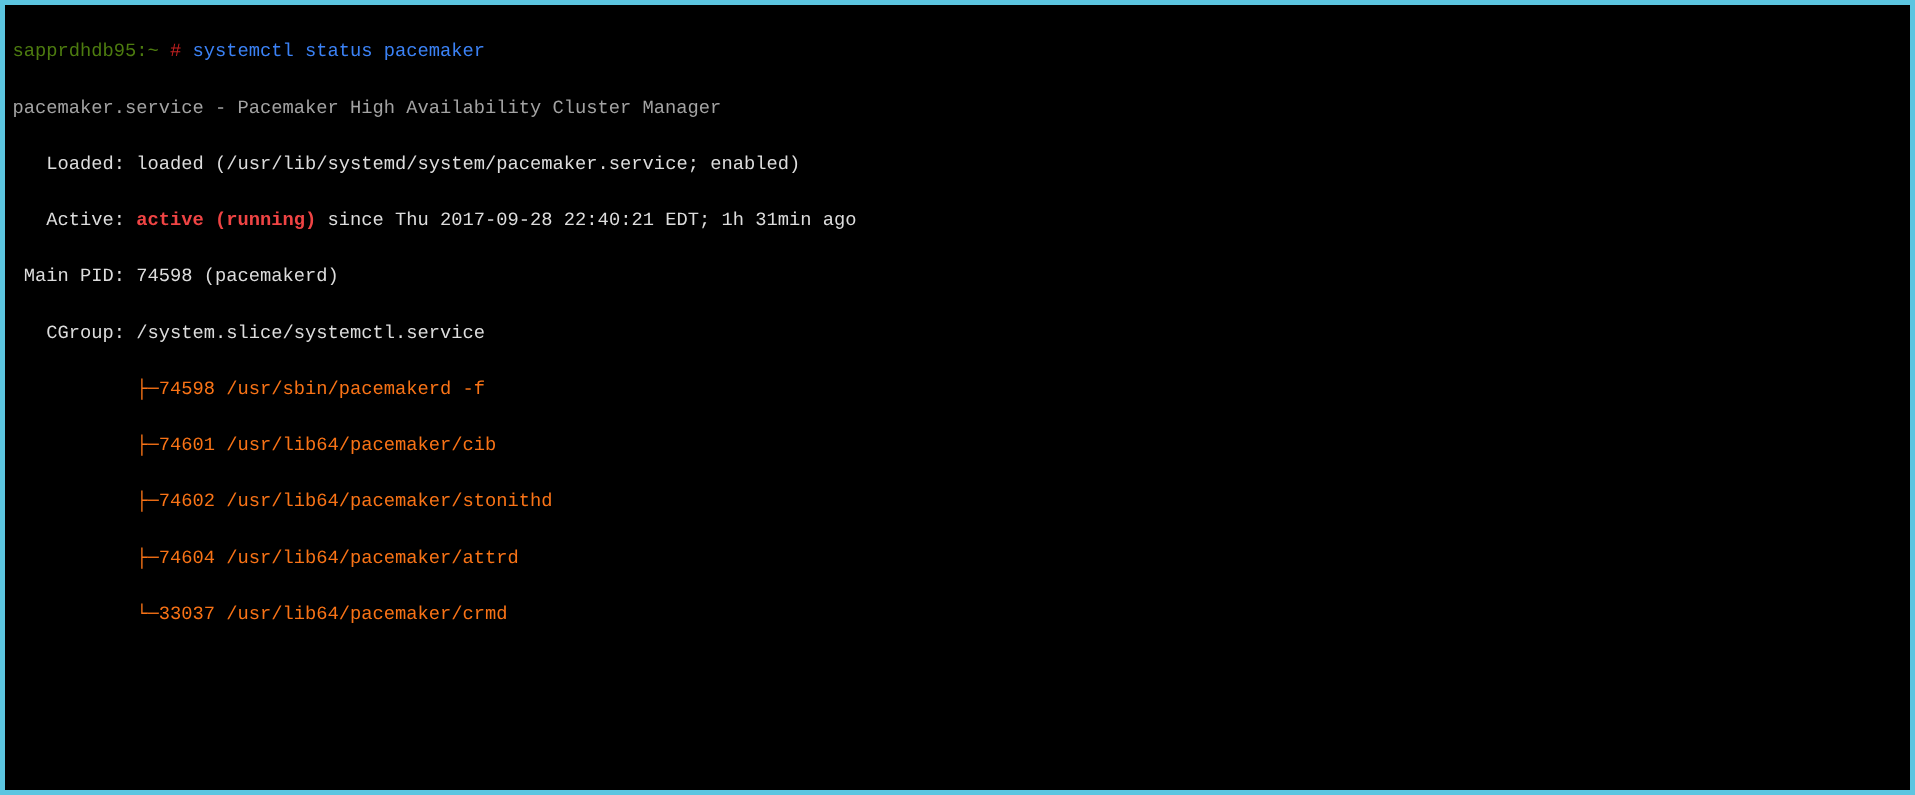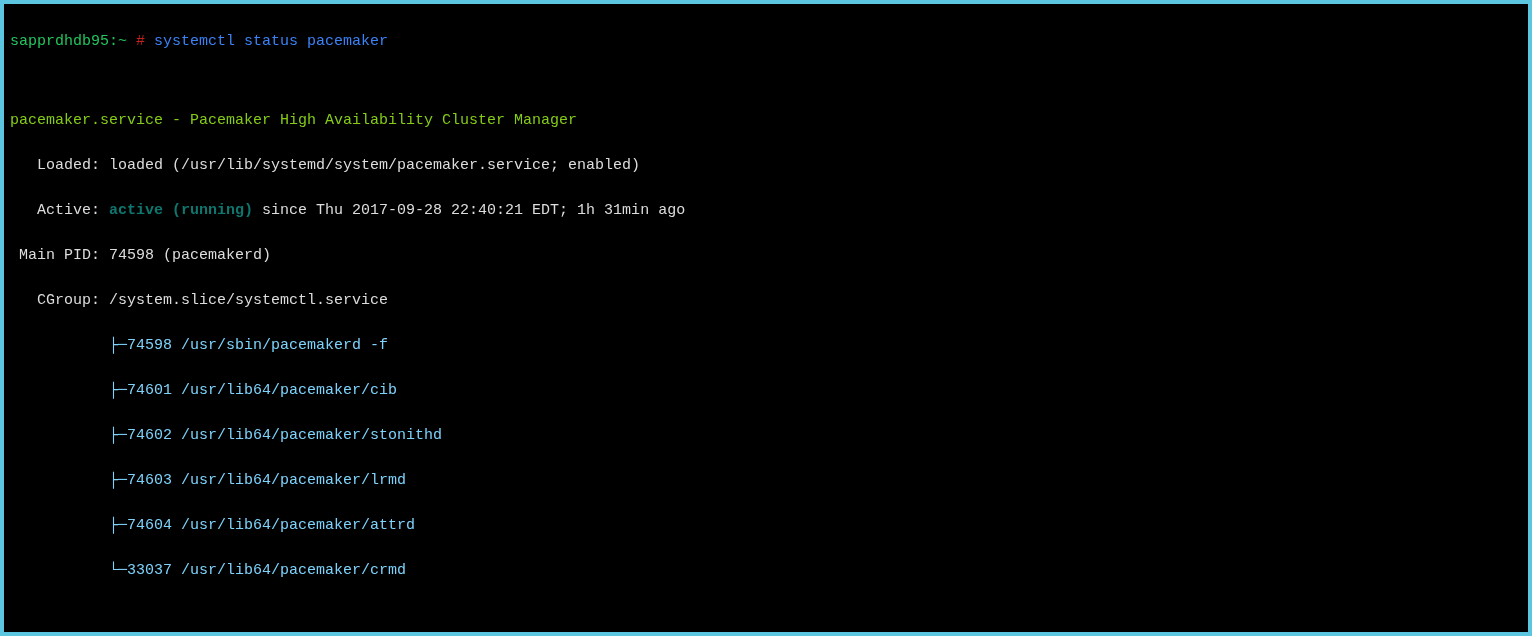--- a/index.html
+++ b/index.html
@@ -14,42 +14,41 @@
       overflow: hidden;
     }
     .terminal {
       background: #000;
       color: #ddd;
       padding: 4px 6px;
       height: 100%;
       white-space: pre;
       overflow: hidden;
     }
-    .prompt-host { color: #22c55e; }
+    .prompt-host { color: #4d7c0f; }
     .prompt-hash { color: #c02020; }
     .cmd { color: #3b82f6; }
-    .active-green { color: #0f766e; font-weight: bold; }
-    .dim { color: #84cc16; margin-top: 34px; }
-    .tree { color: #7dd3fc; }
+    .active-green { color: #ef4444; font-weight: bold; }
+    .dim { color: #a3a3a3; }
+    .tree { color: #f97316; }
     .line { display: block; }
   </style>
 </head>
 <body>
 
 <div class="terminal">
 <span class="line"><span class="prompt-host">sapprdhdb95:~</span><span class="prompt-hash"> #</span> <span class="cmd">systemctl status pacemaker</span></span>
 <span class="line dim">pacemaker.service - Pacemaker High Availability Cluster Manager</span>
 <span class="line"><span>   Loaded: </span><span>loaded (/usr/lib/systemd/system/pacemaker.service; enabled)</span></span>
 <span class="line"><span>   Active: </span><span class="active-green">active (running)</span><span> since Thu 2017-09-28 22:40:21 EDT; 1h 31min ago</span></span>
 <span class="line"><span> Main PID: </span><span>74598 (pacemakerd)</span></span>
 <span class="line"><span>   CGroup: </span><span>/system.slice/systemctl.service</span></span>
 <span class="line tree">           ├─74598 /usr/sbin/pacemakerd -f</span>
 <span class="line tree">           ├─74601 /usr/lib64/pacemaker/cib</span>
 <span class="line tree">           ├─74602 /usr/lib64/pacemaker/stonithd</span>
-<span class="line tree">           ├─74603 /usr/lib64/pacemaker/lrmd</span>
 <span class="line tree">           ├─74604 /usr/lib64/pacemaker/attrd</span>
 <span class="line tree">           └─33037 /usr/lib64/pacemaker/crmd</span>
 <span class="line"> </span>
 
 
 
 
 
 
 

